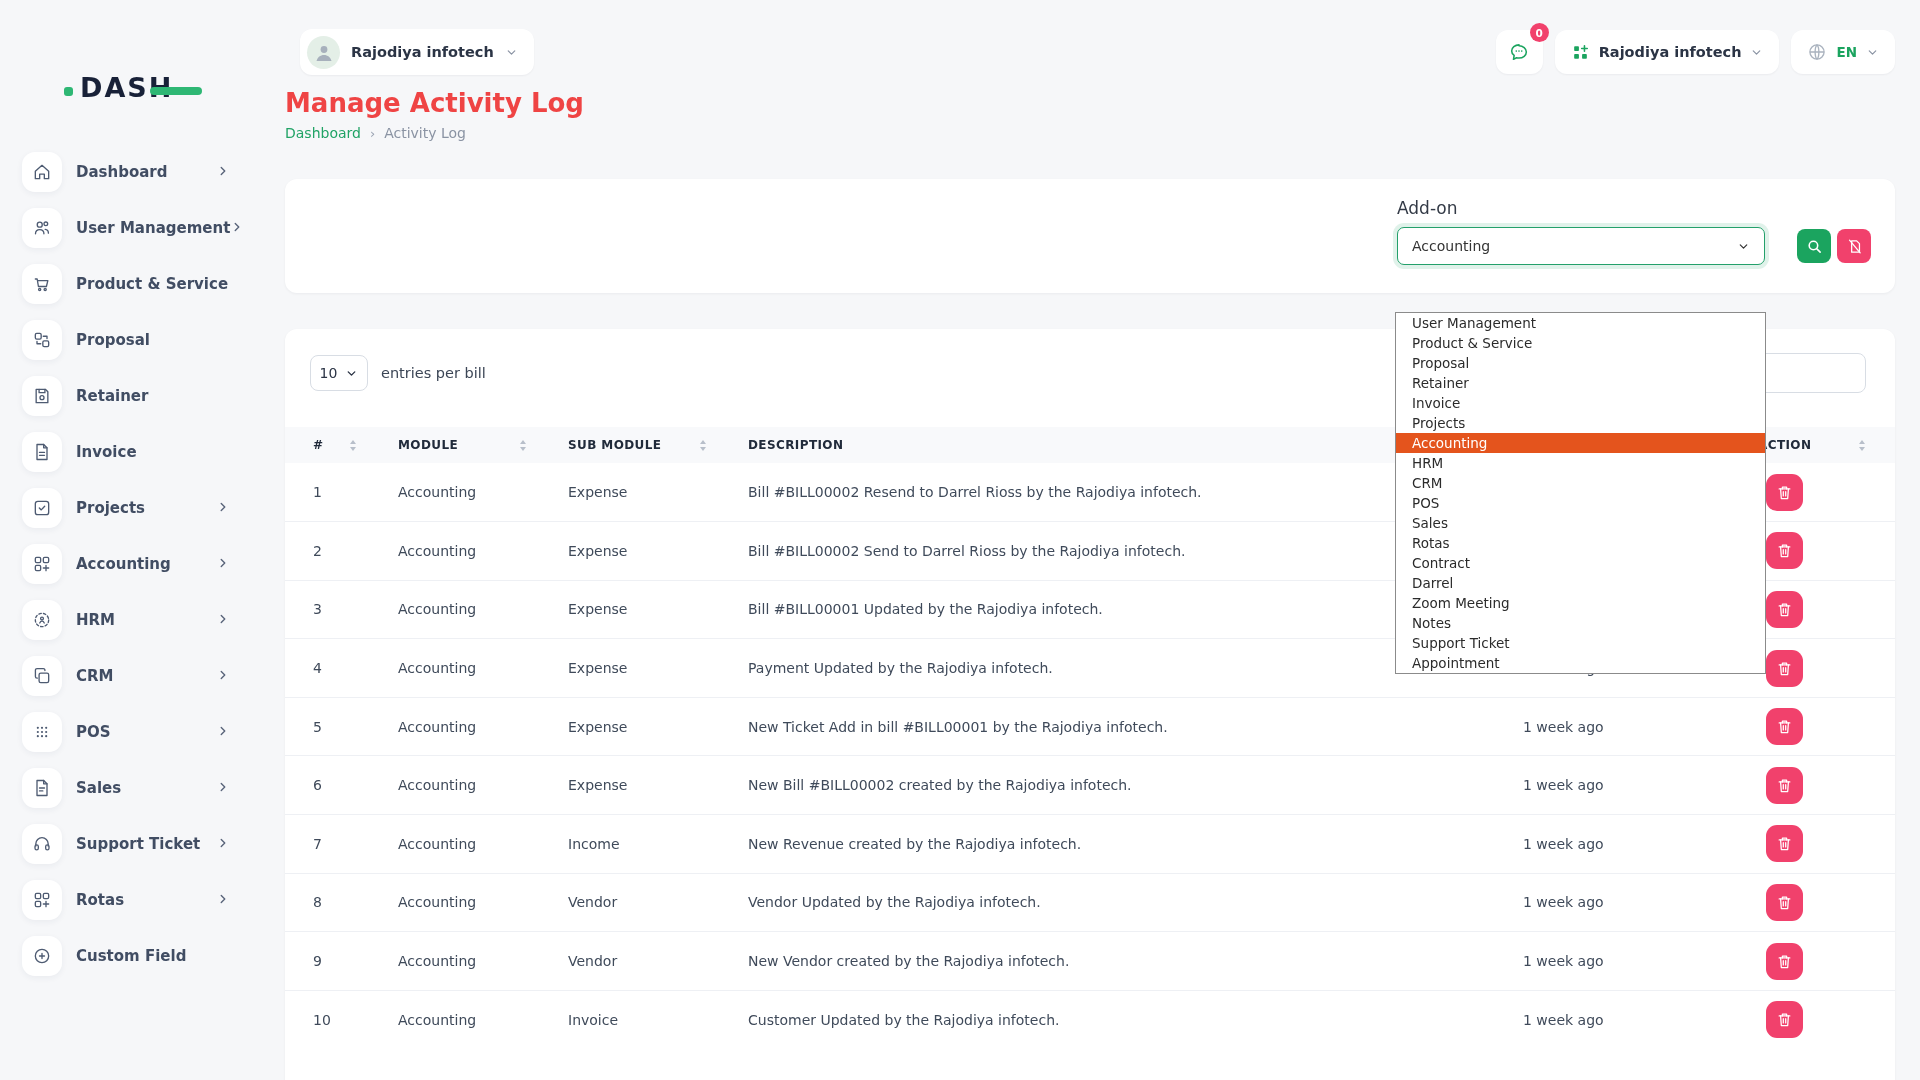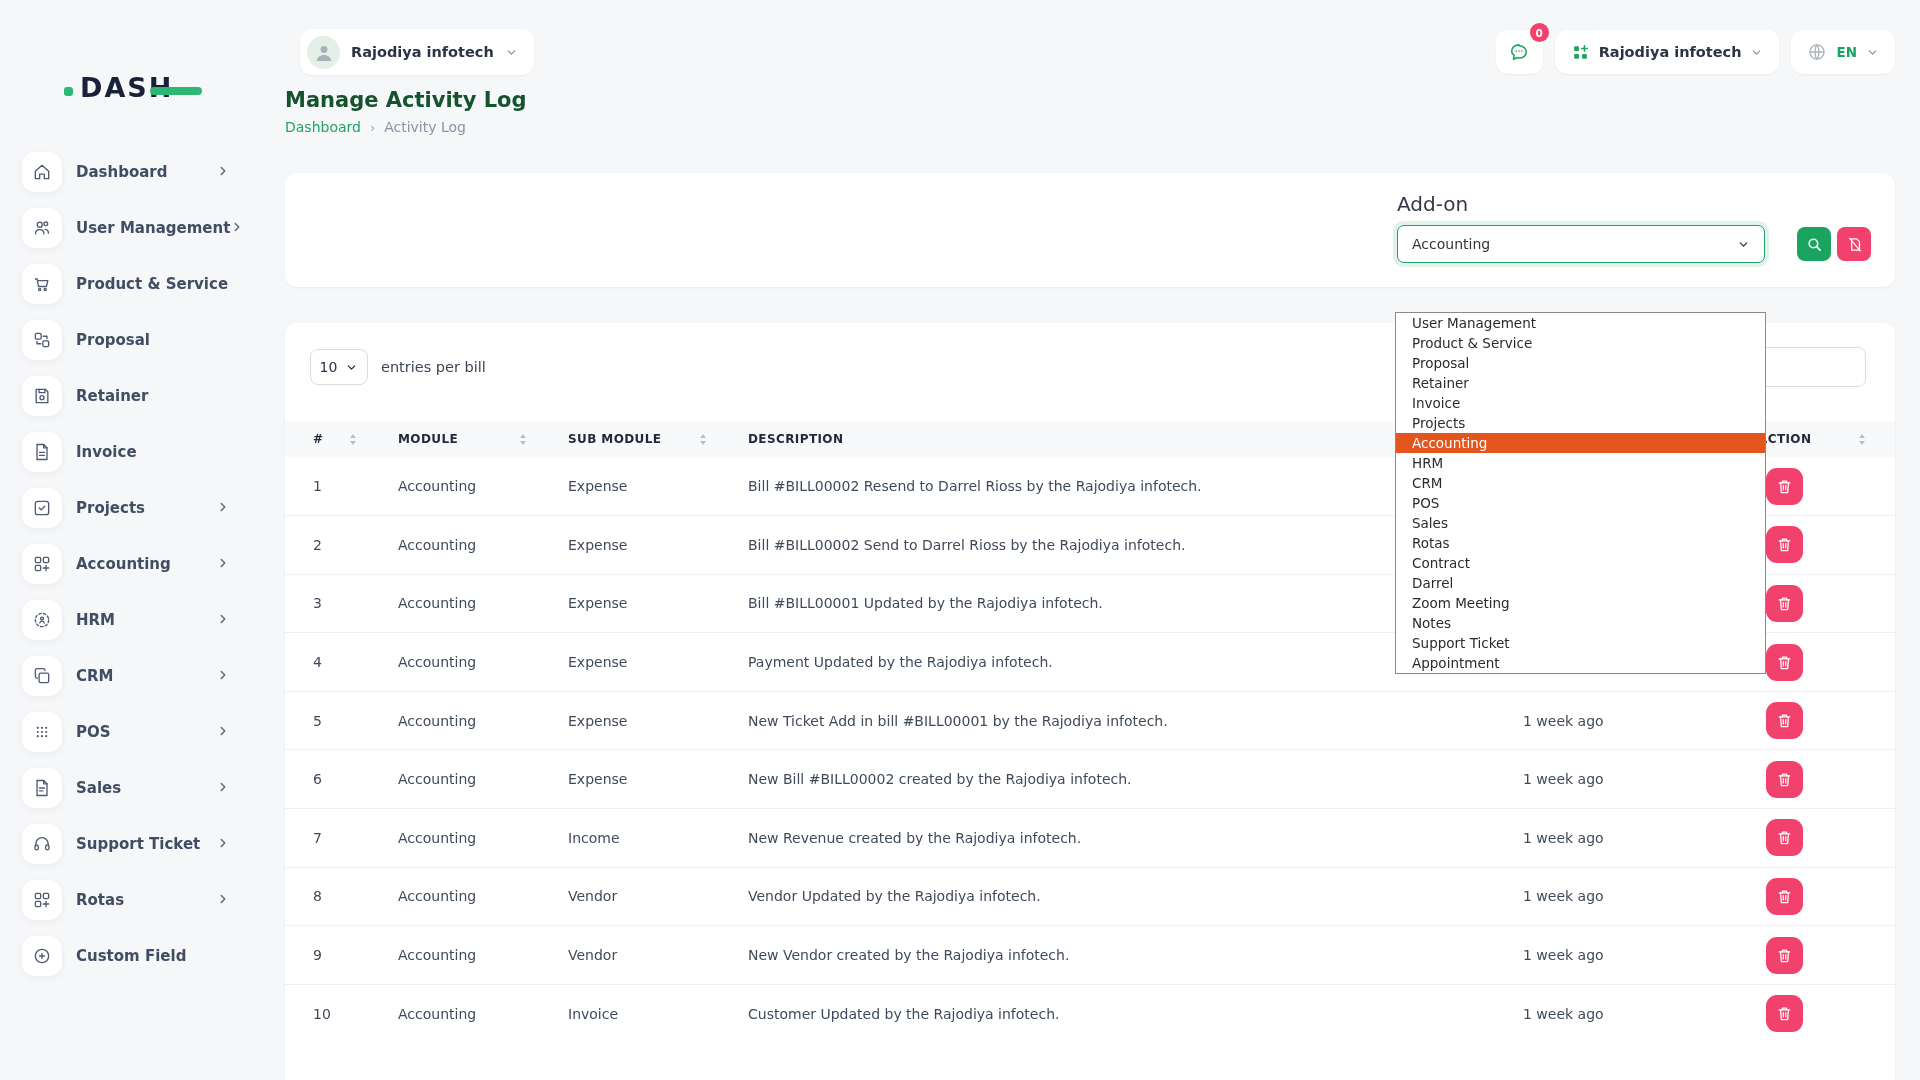--- a/index.html
+++ b/index.html
@@ -44,30 +44,30 @@
            background:#f1416c; color:#fff; font-size:10.5px; font-weight:700; display:grid; place-items:center; }
   .pill { height:44px; background:#fff; border-radius:12px; display:inline-flex; align-items:center; gap:9px;
           padding:0 16px; font-size:14.5px; font-weight:600; color:#2b3445;
           box-shadow:0 1px 2px rgba(16,24,40,.05); cursor:pointer; }
   .pill .g-icon { color:#1ba45f; display:grid; place-items:center; }
   .pill .g-icon svg { width:19px; height:19px; }
   .pill .gray-icon { color:#aab3bf; display:grid; place-items:center; }
   .pill .gray-icon svg { width:20px; height:20px; }
   .lang-label { color:#1ba45f; font-weight:700; font-size:13.5px; }
   .page-head { margin-top:13px; }
-  .page-title { font-size:21px; font-weight:700; color:#14532d; }
+  .page-title { font-size:26px; font-weight:700; color:#ef4444; }
   .breadcrumb { display:flex; align-items:center; gap:9px; margin-top:7px; font-size:14px; }
   .crumb-root { color:#21a366; cursor:pointer; }
   .crumb-sep { color:#9aa3b2; font-size:13px; }
   .crumb-current { color:#8a93a3; }
   
   .filter-card { position:relative; margin-top:38px; height:114px; background:#fff; border-radius:12px;
                  box-shadow:0 1px 3px rgba(16,24,40,.05); }
   .addon-group { position:absolute; right:24px; top:19px; }
-  .addon-label { font-size:20px; color:#333a46; }
+  .addon-label { font-size:17px; color:#333a46; }
   .addon-row { display:flex; align-items:center; margin-top:9px; }
   .addon-select { width:368px; height:38px; background:#fff; border:1.5px solid #24a06b; border-radius:7px;
                   box-shadow:0 0 0 4px rgba(36,160,107,.14); display:flex; align-items:center;
                   justify-content:space-between; padding:0 14px; font-size:14px; color:#333; cursor:pointer; }
   .addon-select .chev-sm { color:#333; }
   .btns { display:flex; gap:6px; margin-left:32px; }
   .btn { width:34px; height:34px; border:none; border-radius:8px; display:grid; place-items:center; color:#fff; cursor:pointer; }
   .btn svg { width:17px; height:17px; }
   .btn-search { background:#1ba45f; }
   .btn-reset { background:#f1416c; }

